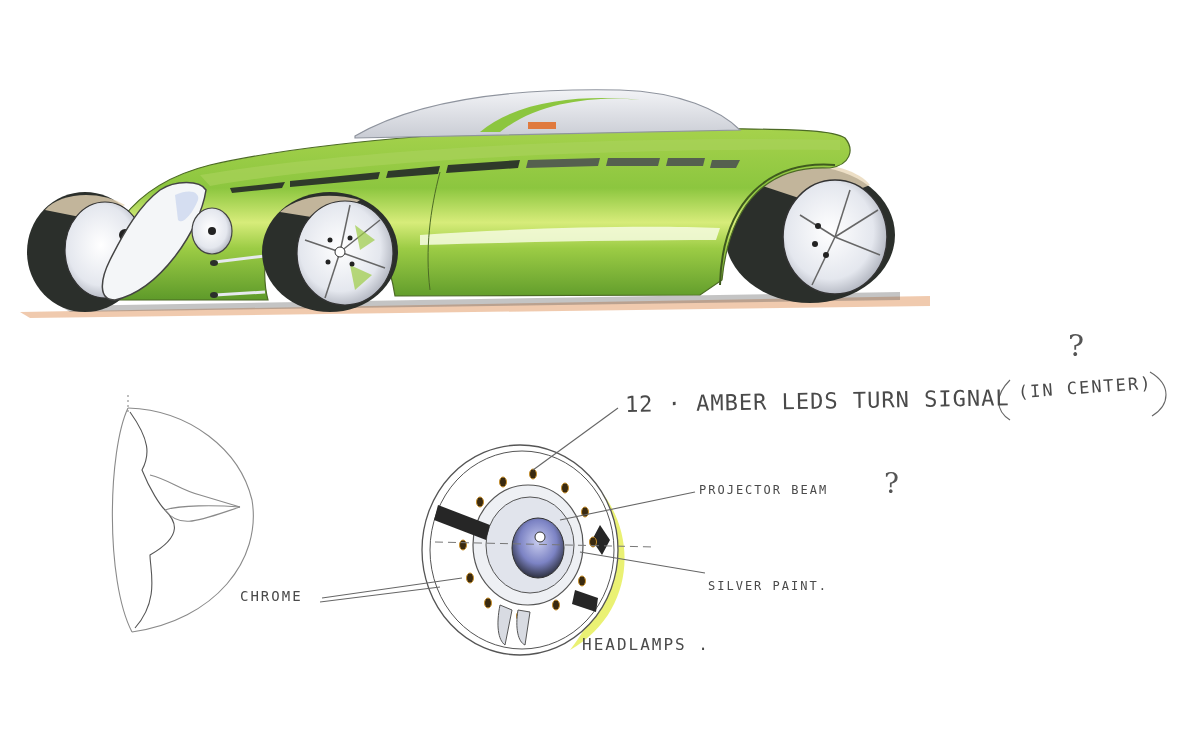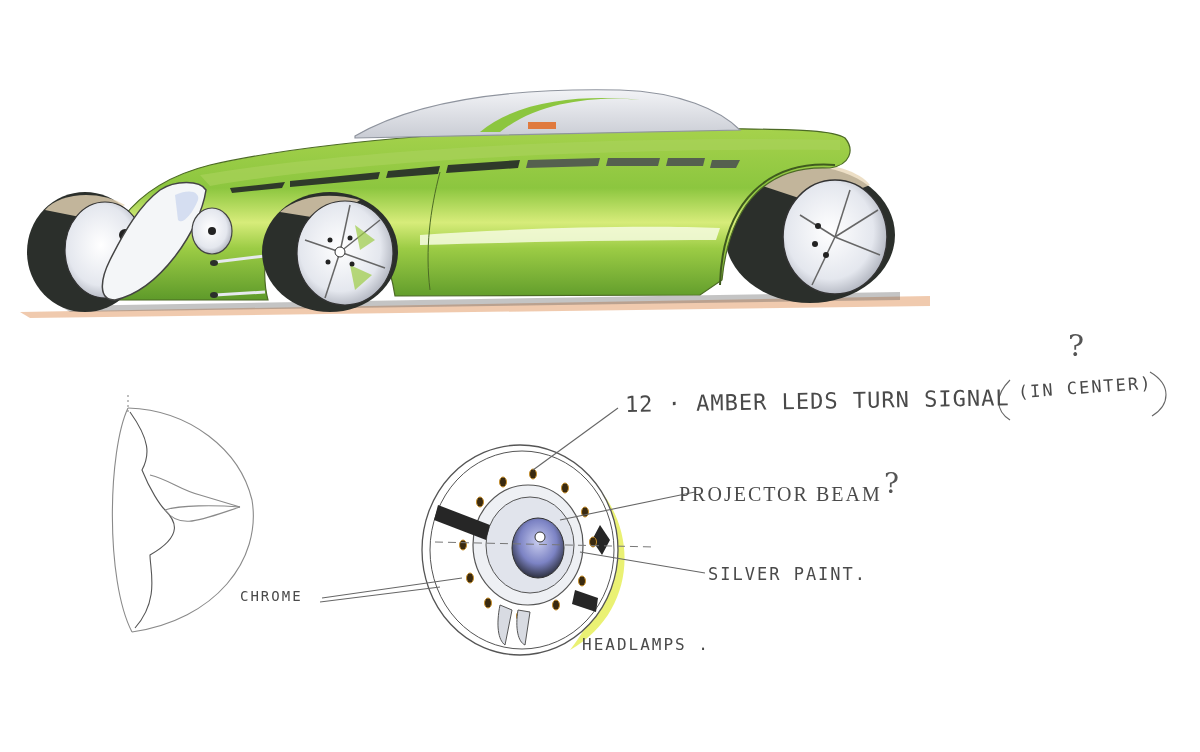--- a/index.html
+++ b/index.html
@@ -180,17 +180,17 @@
     <line x1="320" y1="602" x2="440" y2="587"></line>
 
     <path d="M1010 380 C995 395 995 410 1010 420"></path>
     <path d="M1150 372 C1172 385 1170 405 1152 416"></path>
   </g>
 </svg>
 
 <div class="anno big" style="left:625px; top:392px; transform:rotate(-1deg);">12 · AMBER LEDS  TURN SIGNAL</div>
 <div class="anno" style="left:1018px; top:382px; font-size:17px; transform:rotate(-4deg);">(IN CENTER)</div>
 <div class="qmark" style="left:1068px; top:328px;">?</div>
-<div class="anno" style="left:679px; top:483px; font-size:20px;font-family:Liberation Serif, serif;">PROJECTOR BEAM</div>
+<div class="anno" style="left:699px; top:483px; font-size:12px;">PROJECTOR BEAM</div>
 <div class="qmark" style="left:884px; top:467px; font-size:28px;">?</div>
-<div class="anno" style="left:708px; top:564px; font-size:17px;">SILVER PAINT.</div>
+<div class="anno" style="left:708px; top:579px; font-size:12px;">SILVER PAINT.</div>
 <div class="anno" style="left:240px; top:588px; font-size:14px;">CHROME</div>
 <div class="anno" style="left:582px; top:635px; font-size:16px;">HEADLAMPS .</div>
 
 </body></html>

